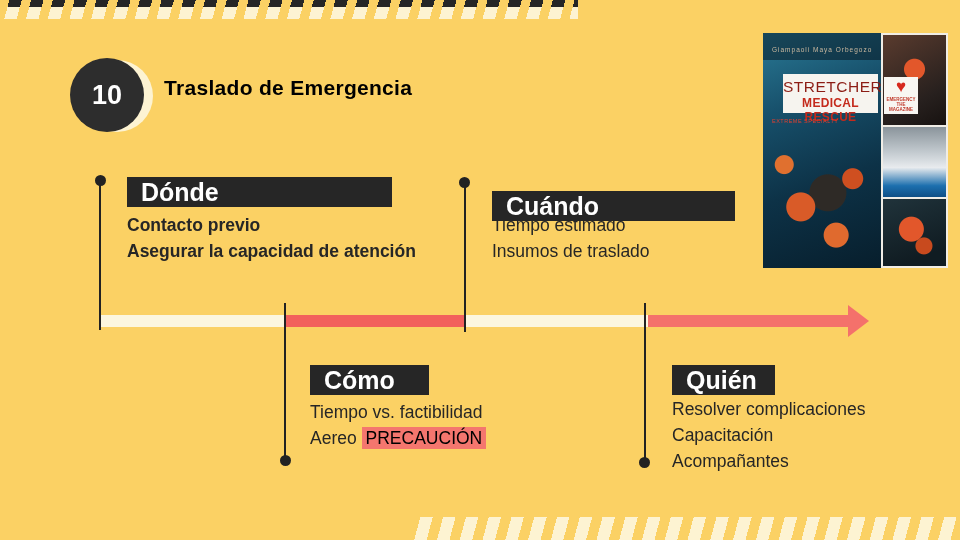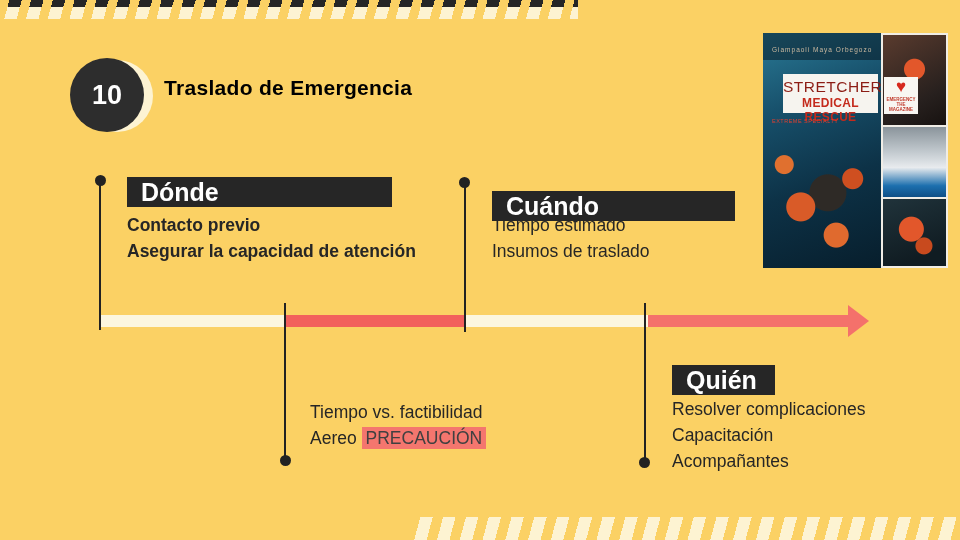--- a/index.html
+++ b/index.html
@@ -63,21 +63,21 @@
   .bar-donde  { left:127px; top:177px; width:265px; }
   .bar-cuando { left:492px; top:191px; width:243px; }
   .bar-como   { left:310px; top:365px; width:119px; }
   .bar-quien  { left:672px; top:365px; width:103px; }
 
   .sec-items { position:absolute; font-size:17.5px; line-height:26px; color:#262626; }
   .items-donde  { left:127px; top:212px;font-weight:bold; }
   .items-cuando { left:492px; top:212px; }
   .items-como   { left:310px; top:399px; }
   .items-quien  { left:672px; top:396px; }
-  .hl { background:#F4766E; color:#404040; padding:1px 4px; }
+  .hl { background:#F4766E; color:#000000; padding:1px 4px; }
 
   
   .book { position:absolute; left:763px; top:33px; width:185px; height:235px;
     background:#0E3344; overflow:hidden; }
   .book-main { position:absolute; left:0; top:0; width:118px; height:235px;
     background:
       radial-gradient(circle at 32% 74%, #D95B28 0 14px, transparent 15px),
       radial-gradient(circle at 62% 86%, #E06A2E 0 12px, transparent 13px),
       radial-gradient(circle at 76% 62%, #CF4F20 0 10px, transparent 11px),
       radial-gradient(circle at 18% 56%, #E0702F 0 9px, transparent 10px),
@@ -148,20 +148,21 @@
     <div>Contacto previo</div>
     <div>Asegurar la capacidad de atención</div>
   </div>
 
   <div class="sec-bar bar-cuando">Cuándo</div>
   <div class="sec-items items-cuando">
     <div>Tiempo estimado</div>
     <div>Insumos de traslado</div>
   </div>
 
+  <div class="sec-bar bar-como">Cómo</div>
   <div class="sec-items items-como">
     <div>Tiempo vs. factibilidad</div>
     <div><span>Aereo </span><span class="hl">PRECAUCIÓN</span></div>
   </div>
 
   <div class="sec-bar bar-quien">Quién</div>
   <div class="sec-items items-quien">
     <div>Resolver complicaciones</div>
     <div>Capacitación</div>
     <div>Acompañantes</div>

